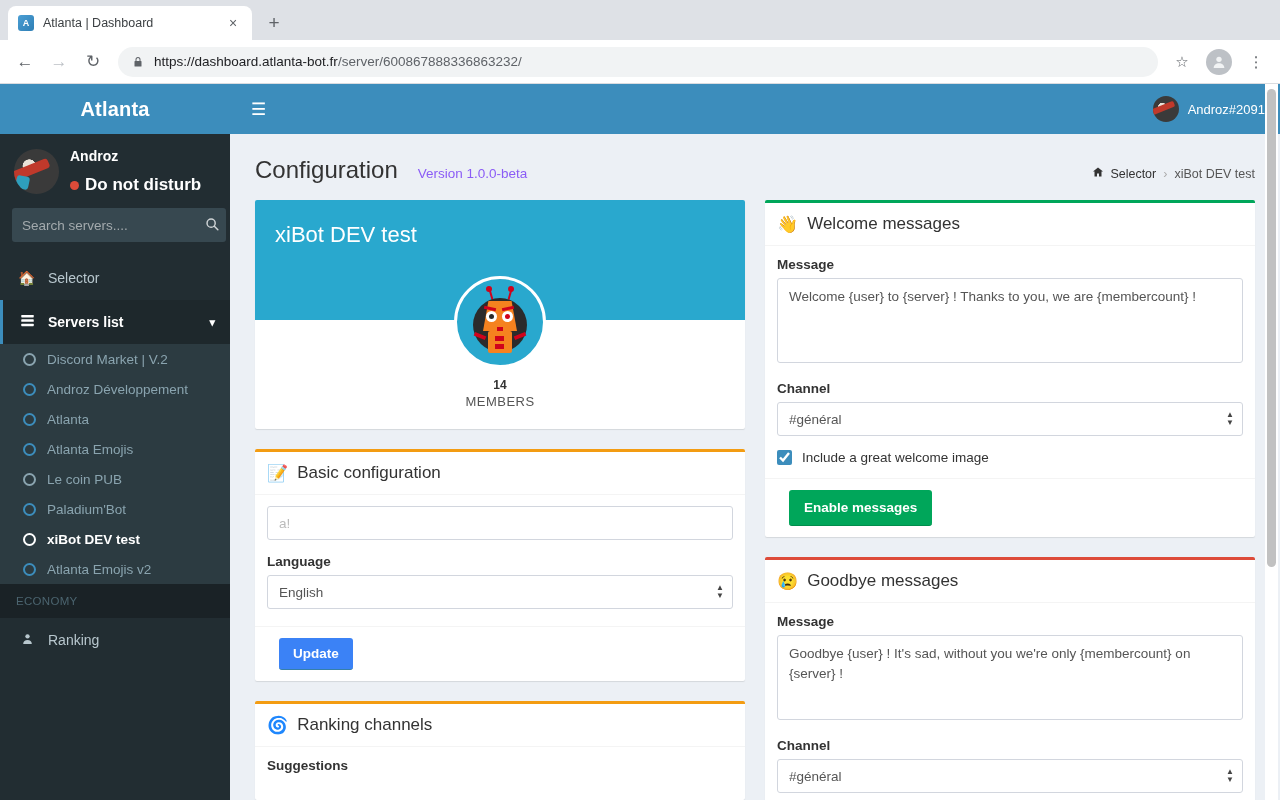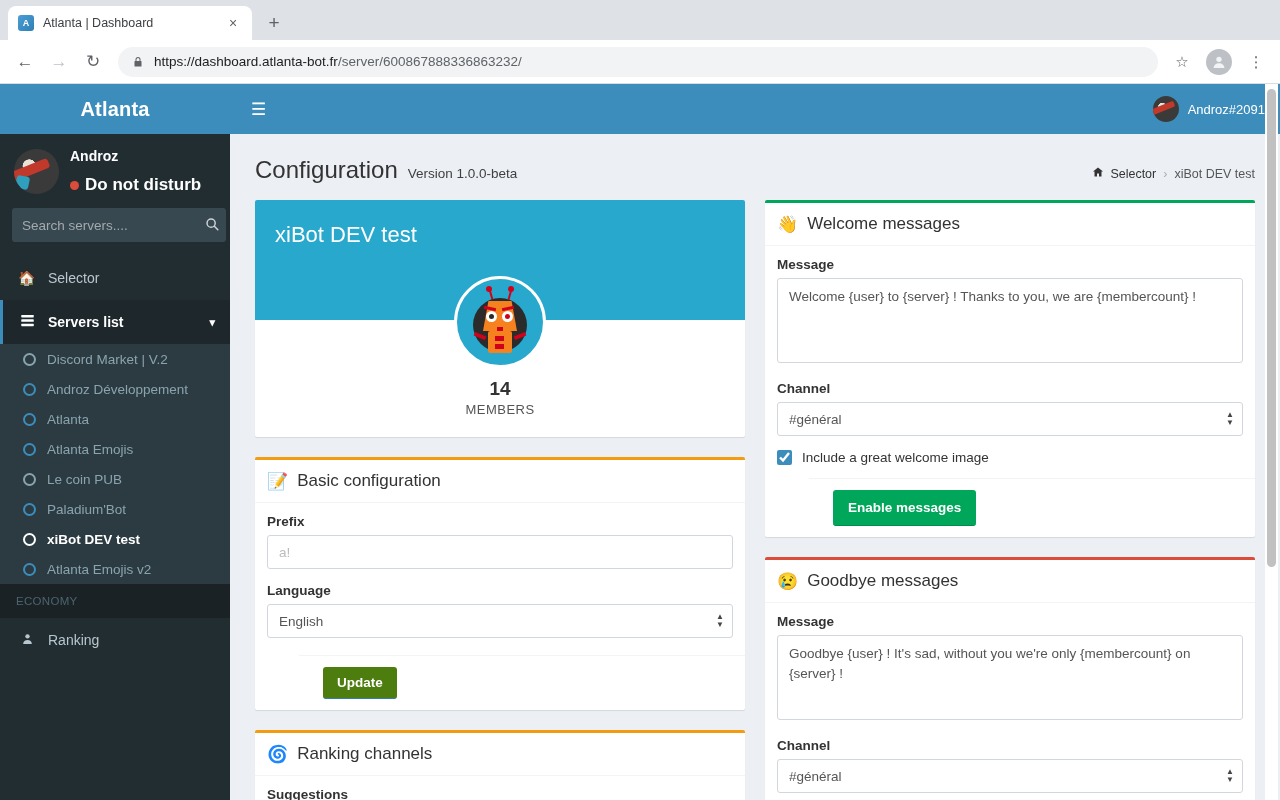--- a/index.html
+++ b/index.html
@@ -148,21 +148,21 @@
   }
   #topbar-avatar::before {
     content:""; position:absolute; left:-2px; top:9px; width:24px; height:6px;
     background:#c0392b; transform: rotate(-22deg); border-radius:2px;
   }
   #topbar-username { color: #fff; font-size: 13px; }
 
   #scroll-area { flex: 1; overflow: hidden; position: relative; }
   #page-head { display: flex; align-items: baseline; padding: 22px 25px 16px 25px; }
   #page-title { font-size: 24px; color: #333; font-weight: normal; }
-  #page-version { font-size: 13.5px; color: #404040; margin-left: 10px; }
+  #page-version { font-size: 13.5px; color: #8b5cf6; margin-left: 20px; }
   #breadcrumb {
     margin-left: auto; font-size: 12.5px; color: #444; display: flex;
     align-items: center; gap: 7px;
   }
   #breadcrumb .bc-link { color: #333; cursor: pointer; display: flex; align-items: center; gap: 6px; }
   #breadcrumb .bc-sep { color: #aaa; }
   #breadcrumb .bc-current { color: #555; }
 
   #columns { display: flex; gap: 0; padding: 0 15px; }
   .col { width: 50%; padding: 0 10px; }
@@ -174,21 +174,21 @@
   .box.box-orange { border-top-color: #f39c12; }
   .box.box-green  { border-top-color: #00a65a; }
   .box.box-red    { border-top-color: #dd4b39; }
   .box-header {
     padding: 11px 12px; display: flex; align-items: center; gap: 9px;
     border-bottom: 1px solid #f4f4f4;
   }
   .box-title { font-size: 17px; color: #333; }
   .box-emoji { font-size: 17px; line-height: 1; }
   .box-body { padding: 11px 12px 13px 12px; }
-  .box-footer { padding: 11px 24px; border-top: 1px solid #f4f4f4; margin-left: 44px; }
+  .box-footer { padding: 11px 24px; border-top: 1px solid #f4f4f4; }
 
   .form-label { display: block; font-size: 13.5px; font-weight: bold; color: #333; margin-bottom: 6px; }
   .form-group { margin-bottom: 14px; }
   .form-control {
     width: 100%; height: 34px; border: 1px solid #d2d6de; border-radius: 3px;
     padding: 6px 11px; font-size: 13.5px; color: #555; font-family: inherit;
     outline: none; background: #fff;
   }
   .form-control::placeholder { color: #bbb; }
   textarea.form-control {
@@ -206,21 +206,21 @@
   .checkbox-row { display: flex; align-items: center; gap: 10px; margin-top: 2px; }
   .checkbox-row input[type=checkbox] {
     width: 15px; height: 15px; accent-color: #3c8dbc; cursor: pointer; margin: 0;
   }
   .checkbox-row label { font-size: 13.5px; color: #333; cursor: pointer; }
 
   .btn {
     border: none; border-radius: 3px; padding: 8px 14px; font-size: 13.5px;
     color: #fff; cursor: pointer; font-family: inherit; font-weight: bold;
   }
-  .btn-primary { background: #4d7c0f; border-bottom: 1px solid #367fa9; }
+  .btn-primary { background: #3b82f6; border-bottom: 1px solid #367fa9; }
   .btn-success { background: #00a65a; border-bottom: 1px solid #008d4c; padding: 10px 15px; }
 
   
   #server-box { background:#fff; border-radius:2px; margin-bottom:20px; box-shadow:0 1px 1px rgba(0,0,0,.1); overflow:hidden; }
   #server-banner { background:#29a8ce; height:120px; position:relative; padding:22px 20px; }
   #server-name { color:#fff; font-size:22px; }
   #server-avatar {
     position:absolute; left:50%; bottom:-48px; transform:translateX(-50%);
     width:92px; height:92px; border-radius:50%; border:3px solid #fff;
     background:#29a8ce; display:flex; align-items:center; justify-content:center;
@@ -245,21 +245,21 @@
   .robot .r-antdot.l { left:22px; }
   .robot .r-antdot.r { left:44px; }
   .robot .r-body { position:absolute; left:24px; top:45px; width:24px; height:22px; background:#f5821f; border-radius:2px; }
   .robot .r-btn1 { position:absolute; left:31px; top:50px; width:9px; height:5px; background:#d0021b; }
   .robot .r-btn2 { position:absolute; left:31px; top:58px; width:9px; height:5px; background:#d0021b; }
   .robot .r-arm { position:absolute; top:48px; width:12px; height:4px; background:#d0021b; }
   .robot .r-arm.l { left:10px; transform: rotate(22deg); }
   .robot .r-arm.r { left:50px; transform: rotate(-22deg); }
   .robot .r-neck { position:absolute; left:33px; top:41px; width:6px; height:6px; background:#d0021b; }
   #server-stats { padding:58px 0 20px 0; text-align:center; }
-  #server-count { font-size:19px; font-weight:bold; color:#333; }
+  #server-count { font-size:12px; font-weight:bold; color:#333; }
   #server-count-label { font-size:13px; color:#555; letter-spacing:.5px; margin-top:2px; }
 
   
   #page-scrollbar { position:absolute; right:2px; top:0; width:13px; height:716px; background:#fff; }
   #page-scrollbar .thumb {
     position:absolute; left:2px; top:5px; width:9px; height:478px;
     background:#c1c1c1; border-radius:5px;
   }
 </style>
 </head>
@@ -456,21 +456,20 @@
             </div>
           </div>
 
           <div class="box box-orange">
             <div class="box-header">
               <span class="box-emoji">📝</span>
               <span class="box-title">Basic configuration</span>
             </div>
             <div class="box-body">
               <div class="form-group">
-                <label class="form-label">Prefix</label>
                 <input class="form-control" type="text" placeholder="a!" style="">
               </div>
               <div class="form-group" style="margin-bottom:4px;">
                 <label class="form-label">Language</label>
                 <div class="select-wrap">
                   <select class="form-control">
                     <option>English</option>
                   </select>
                   <span class="select-arrows">
                       <span>▲</span>

